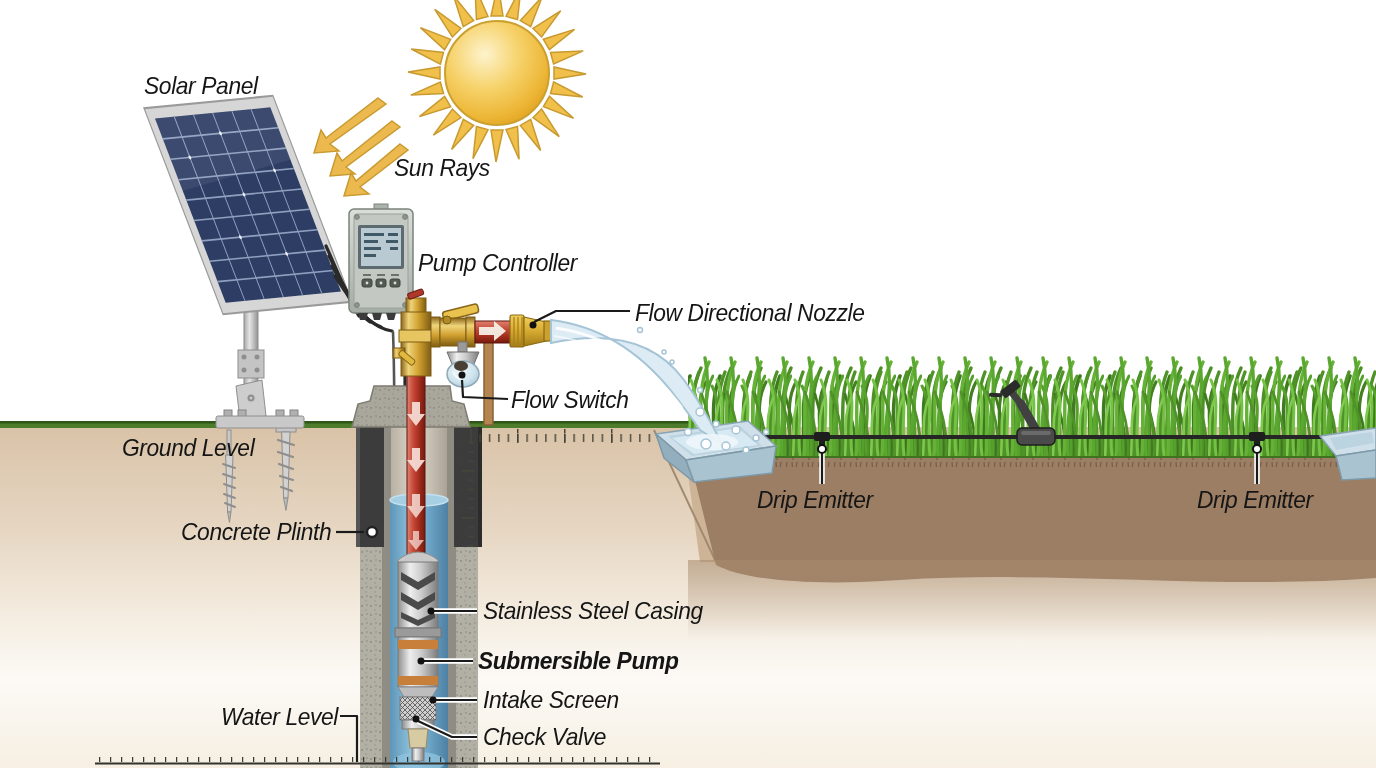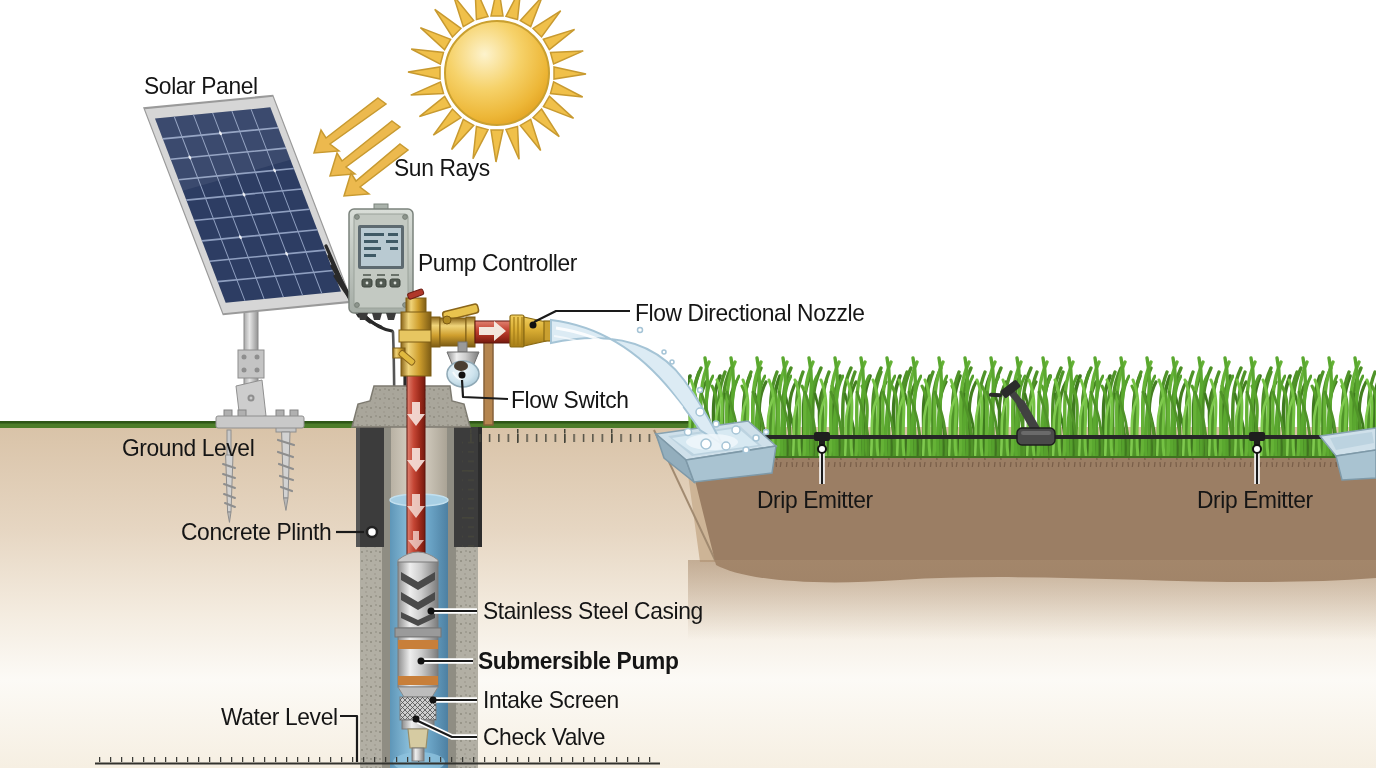--- a/index.html
+++ b/index.html
@@ -1,17 +1,17 @@
 <!DOCTYPE html>
 <html><head>
 <meta charset="utf-8">
 <style>
   html,body{margin:0;padding:0;background:#fff;}
   .stage{position:relative;width:1376px;height:768px;background:#ffffff;overflow:hidden;
-         font-family:"Liberation Sans",sans-serif;}
+         font-family:"Liberation Sans",sans-serif;font-style:italic;}
   .art{position:absolute;left:0;top:0;}
   .lbl{position:absolute;font-size:24px;line-height:26px;color:#151515;white-space:nowrap;
        letter-spacing:-0.4px;transform:scaleX(.95);transform-origin:left top;}
   .lbl.bold{font-weight:bold;}
 </style>
 </head>
 <body>
 
 <div class="stage">
 

